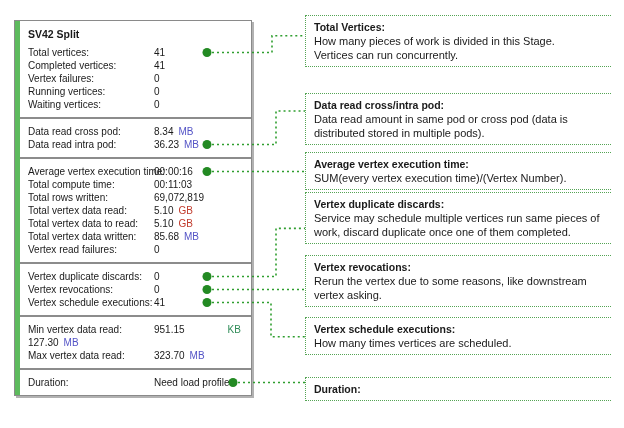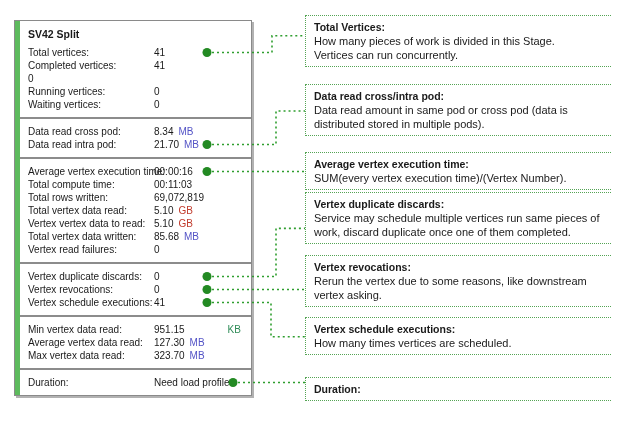--- a/index.html
+++ b/index.html
@@ -47,20 +47,21 @@
     <span class="lbl">Total vertices:</span>
     <span class="val">41</span>
     <span class="unit"></span>
   </div>
             <div class="row">
     <span class="lbl">Completed vertices:</span>
     <span class="val">41</span>
     <span class="unit"></span>
   </div>
             <div class="row">
+    <span class="lbl">Vertex failures:</span>
     <span class="val">0</span>
     <span class="unit"></span>
   </div>
             <div class="row">
     <span class="lbl">Running vertices:</span>
     <span class="val">0</span>
     <span class="unit"></span>
   </div>
             <div class="row">
     <span class="lbl">Waiting vertices:</span>
@@ -71,21 +72,21 @@
   </div>
         <div class="section">
     <div class="rows">
             <div class="row">
     <span class="lbl">Data read cross pod:</span>
     <span class="val">8.34</span>
     <span class="unit unit-mb">MB</span>
   </div>
             <div class="row">
     <span class="lbl">Data read intra pod:</span>
-    <span class="val">21.70</span>
+    <span class="val">36.23</span>
     <span class="unit unit-mb">MB</span>
   </div>
           </div>
   </div>
         <div class="section">
     <div class="rows">
             <div class="row">
     <span class="lbl">Average vertex execution time:</span>
     <span class="val">00:00:16</span>
     <span class="unit"></span>
@@ -99,21 +100,21 @@
     <span class="lbl">Total rows written:</span>
     <span class="val">69,072,819</span>
     <span class="unit"></span>
   </div>
             <div class="row">
     <span class="lbl">Total vertex data read:</span>
     <span class="val">5.10</span>
     <span class="unit unit-gb">GB</span>
   </div>
             <div class="row">
-    <span class="lbl">Vertex vertex data to read:</span>
+    <span class="lbl">Total vertex data to read:</span>
     <span class="val">5.10</span>
     <span class="unit unit-gb">GB</span>
   </div>
             <div class="row">
     <span class="lbl">Total vertex data written:</span>
     <span class="val">85.68</span>
     <span class="unit unit-mb">MB</span>
   </div>
             <div class="row">
     <span class="lbl">Vertex read failures:</span>
@@ -142,21 +143,20 @@
           </div>
   </div>
         <div class="section">
     <div class="rows">
             <div class="row">
     <span class="lbl">Min vertex data read:</span>
     <span class="val">951.15</span>
     <span class="unit unit-kb">KB</span>
   </div>
             <div class="row">
-    <span class="lbl">Average vertex data read:</span>
     <span class="val">127.30</span>
     <span class="unit unit-mb">MB</span>
   </div>
             <div class="row">
     <span class="lbl">Max vertex data read:</span>
     <span class="val">323.70</span>
     <span class="unit unit-mb">MB</span>
   </div>
           </div>
   </div>
@@ -170,21 +170,21 @@
           </div>
   </div>
       </div>
   </div>
   <div id="annotations">
       <div class="ann" style="top: 15px;">
     <div class="ann-title">Total Vertices:</div>
     <div class="ann-body">How many pieces of work is divided in this Stage.
 Vertices can run concurrently.</div>
   </div>
-      <div class="ann" style="top: 84px;">
+      <div class="ann" style="top: 93px;">
     <div class="ann-title">Data read cross/intra pod:</div>
     <div class="ann-body">Data read amount in same pod or cross pod (data is
 distributed stored in multiple pods).</div>
   </div>
       <div class="ann" style="top: 152px;">
     <div class="ann-title">Average vertex execution time:</div>
     <div class="ann-body">SUM(every vertex execution time)/(Vertex Number).</div>
   </div>
       <div class="ann" style="top: 192px;">
     <div class="ann-title">Vertex duplicate discards:</div>

